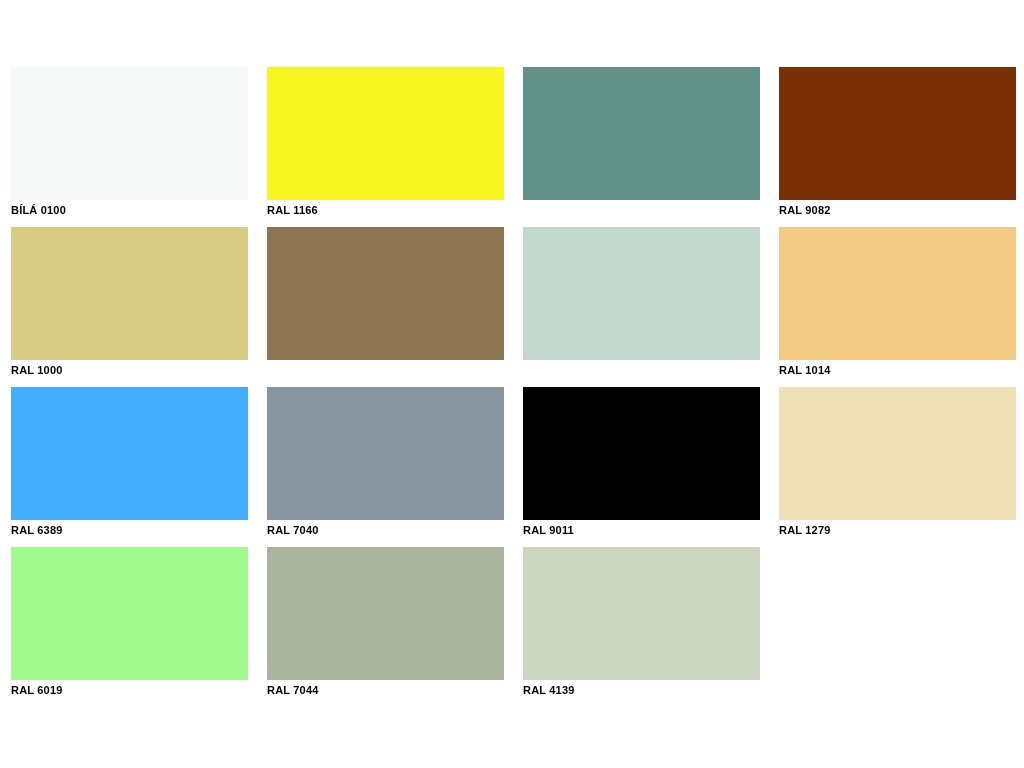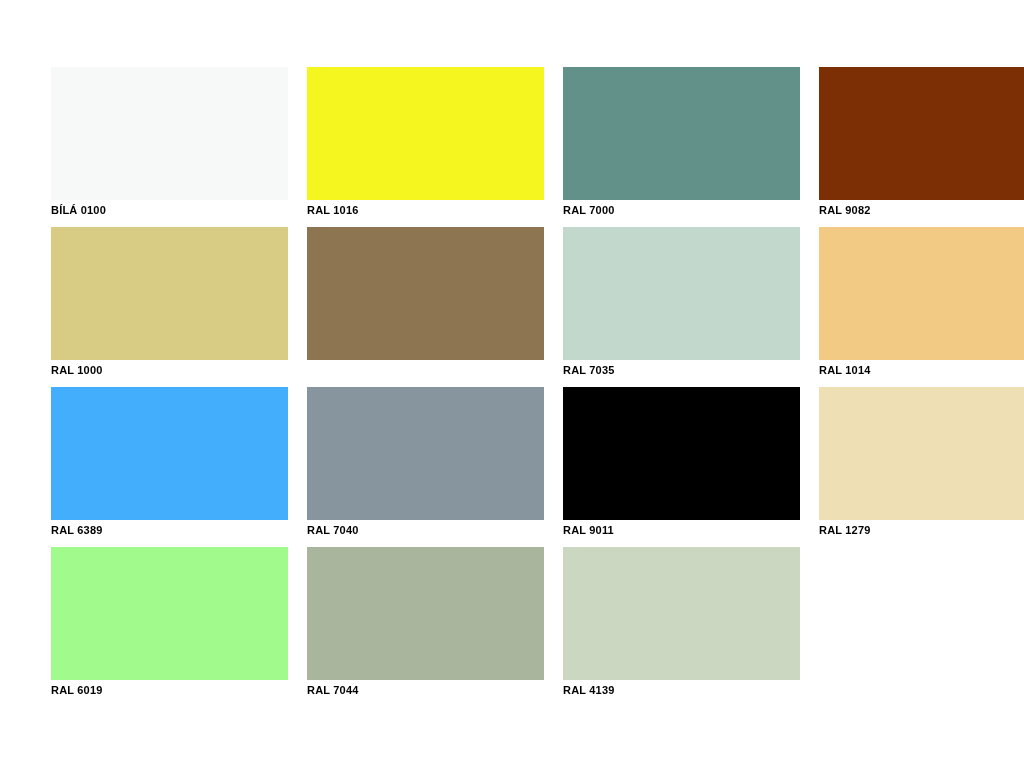--- a/index.html
+++ b/index.html
@@ -27,21 +27,20 @@
     width: 1002px;
     display: grid;
     grid-template-columns: repeat(4, 237px);
     grid-column-gap: 19px;
     grid-row-gap: 27px;
   }
   .swatch-cell {
     width: 237px;
     height: 133px;
     position: relative;
-    margin-left: 40px;
   }
   .swatch-chip {
     display: block;
     width: 237px;
     height: 133px;
     background: #cccccc;
   }
   .swatch-label {
     position: absolute;
     left: 0;
@@ -62,45 +61,43 @@
 <div id="chart-sheet">
   <div class="swatch-grid">
 
     <div class="swatch-cell">
       <span class="swatch-chip" style="background: rgb(247, 249, 248);"></span>
       <span class="swatch-label">BÍLÁ 0100</span>
     </div>
 
     <div class="swatch-cell">
       <span class="swatch-chip" style="background: rgb(245, 245, 32);"></span>
-      <span class="swatch-label">RAL 1016</span>
+      <span class="swatch-label">RAL 1166</span>
     </div>
 
     <div class="swatch-cell">
       <span class="swatch-chip" style="background: rgb(98, 145, 137);"></span>
-      <span class="swatch-label">RAL 7000</span>
     </div>
 
     <div class="swatch-cell">
       <span class="swatch-chip" style="background: rgb(124, 47, 4);"></span>
       <span class="swatch-label">RAL 9082</span>
     </div>
 
     <div class="swatch-cell">
       <span class="swatch-chip" style="background: rgb(216, 204, 132);"></span>
       <span class="swatch-label">RAL 1000</span>
     </div>
 
     <div class="swatch-cell">
       <span class="swatch-chip" style="background: rgb(140, 117, 80);"></span>
     </div>
 
     <div class="swatch-cell">
       <span class="swatch-chip" style="background: rgb(194, 216, 205);"></span>
-      <span class="swatch-label">RAL 7035</span>
     </div>
 
 
     <div class="swatch-cell">
       <span class="swatch-chip" style="background: rgb(242, 202, 131);"></span>
       <span class="swatch-label">RAL 1014</span>
     </div>
 
     <div class="swatch-cell">
       <span class="swatch-chip" style="background: rgb(66, 174, 252);"></span>

